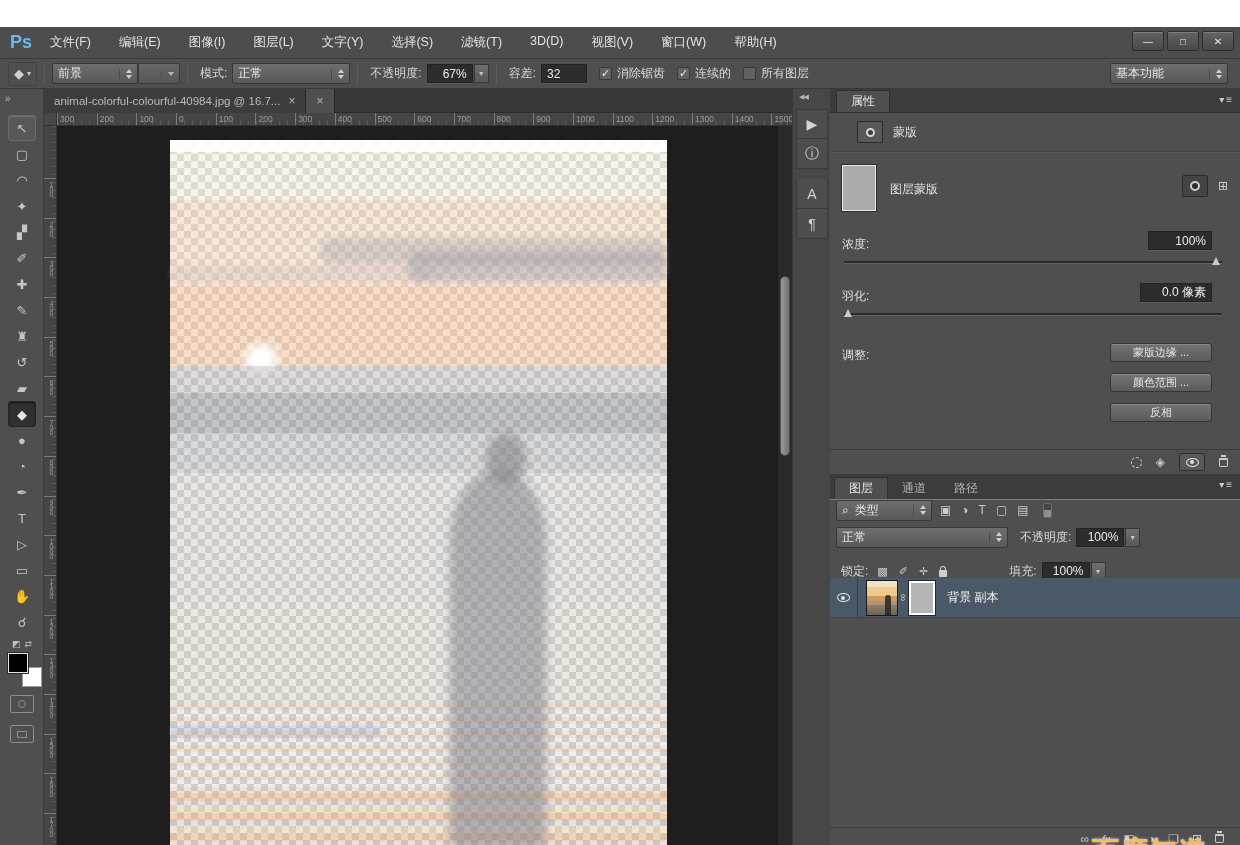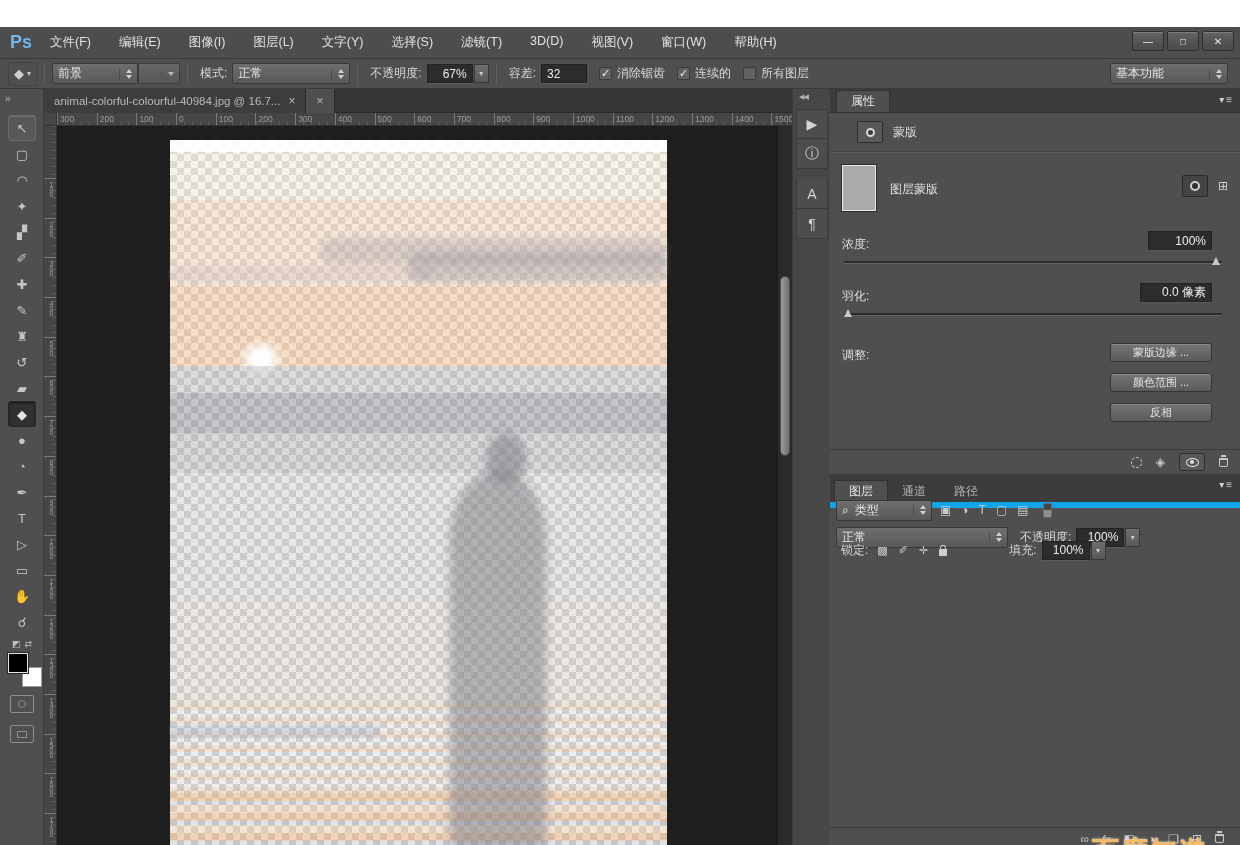--- a/index.html
+++ b/index.html
@@ -141,27 +141,27 @@
   .dashc { width:11px; height:11px; border:1px dashed #c9c9c9; border-radius:50%; }
   .applyg { color:#c9c9c9; font-size:12px; }
   .eyebox { width:26px; height:18px; background:#585858; border:1px solid #2e2e2e; border-radius:2px; display:flex; align-items:center; justify-content:center; }
   .eyeic { width:13px; height:9px; border:1px solid #e0e0e0; border-radius:60%; position:relative; }
   .eyeic::after { content:""; position:absolute; left:3px; top:1.5px; width:4px; height:4px; background:#e0e0e0; border-radius:50%; }
   .trashic { width:9px; height:9px; border:1px solid #c9c9c9; border-top:2px solid #c9c9c9; border-radius:1px 1px 2px 2px; position:relative; }
   .trashic::before { content:""; position:absolute; top:-5px; left:1px; width:5px; height:2px; background:#c9c9c9; }
 
   
   .layers { position:absolute; left:0; top:385px; width:410px; height:398px; }
-  .lhead { position:relative; height:34px; background:#3c3c3c; border-bottom:6px solid #0ea5e9; display:flex; align-items:flex-end; padding-left:4px; }
+  .lhead { position:relative; height:26px; background:#3c3c3c; border-bottom:1px solid #0ea5e9; display:flex; align-items:flex-end; padding-left:4px; }
   .lrow { position:absolute; left:0; width:410px; display:flex; align-items:center; }
   .filterrow { top:24px; height:24px; padding:0 6px; gap:8px; }
   .ficons { display:flex; gap:10px; color:#c9c9c9; font-size:12px; align-items:center; }
   .lswitch { width:9px; height:15px; border:1px solid #6b6b6b; border-radius:2px; background:linear-gradient(#454545 0 50%, #8f8f8f 50%); margin-left:6px; }
   .blendrow { top:50px; height:26px; padding:0 6px; }
-  .lockrow { top:63px; height:26px; padding:0 6px; }
+  .lockrow { top:84px; height:26px; padding:0 6px; }
   .lockics { display:flex; gap:11px; align-items:center; color:#c9c9c9; font-size:11px; margin-left:4px; }
   .lockic { width:8px; height:7px; background:#cfcfcf; border-radius:1px; position:relative; margin-top:4px; }
   .lockic::before { content:""; position:absolute; left:1px; top:-4px; width:4px; height:4px; border:1.5px solid #cfcfcf; border-bottom:none; border-radius:3px 3px 0 0; }
   .llist { position:absolute; left:0; top:104px; width:410px; }
   .layerrow { position:relative; width:410px; height:40px; border-bottom:1px solid #434343; display:flex; align-items:center; }
   .layerrow.selected { background:#4b5868; }
   .eyecell { width:28px; align-self:stretch; border-right:1px solid #3f3f3f; display:flex; align-items:center; justify-content:center; }
   .eyewell { width:16px; height:14px; border:1px solid #3e3e3e; border-radius:2px; background:#4a4a4a; }
   .lthumb { width:32px; height:36px; margin-left:8px; border:1px solid #191919; position:relative; overflow:hidden;
             background:linear-gradient(180deg,#efe3c2 0 18%, #f0c98e 18% 45%, #cf9a5e 45% 58%, #a99579 58% 72%, #8c7d68 72%, #6f6454); }
@@ -504,20 +504,31 @@
           <span>✛</span>
           <span class="lockic"></span>
         </div>
         <span class="lbl" style="margin-left:62px">填充:</span>
         <div class="darkfield" style="width:48px">100%</div>
         <div class="ddbtn">
             <span class="dd">▾</span>
           </div>
       </div>
       <div class="llist">
+        <div class="layerrow selected">
+          <div class="eyecell">
+              <span class="eyeic"></span>
+            </div>
+          <div class="lthumb">
+              <i></i>
+            </div>
+          <span class="chain">∞</span>
+          <div class="mthumb"></div>
+          <span class="lname">背景 副本</span>
+        </div>
       </div>
       <div class="lfoot">
         <span>∞</span>
         <span class="fx">fx</span>
         <span>◧</span>
         <span>◑</span>
         <span>❏</span>
         <span>⊞</span>
         <span class="trashic"></span>
       </div>

